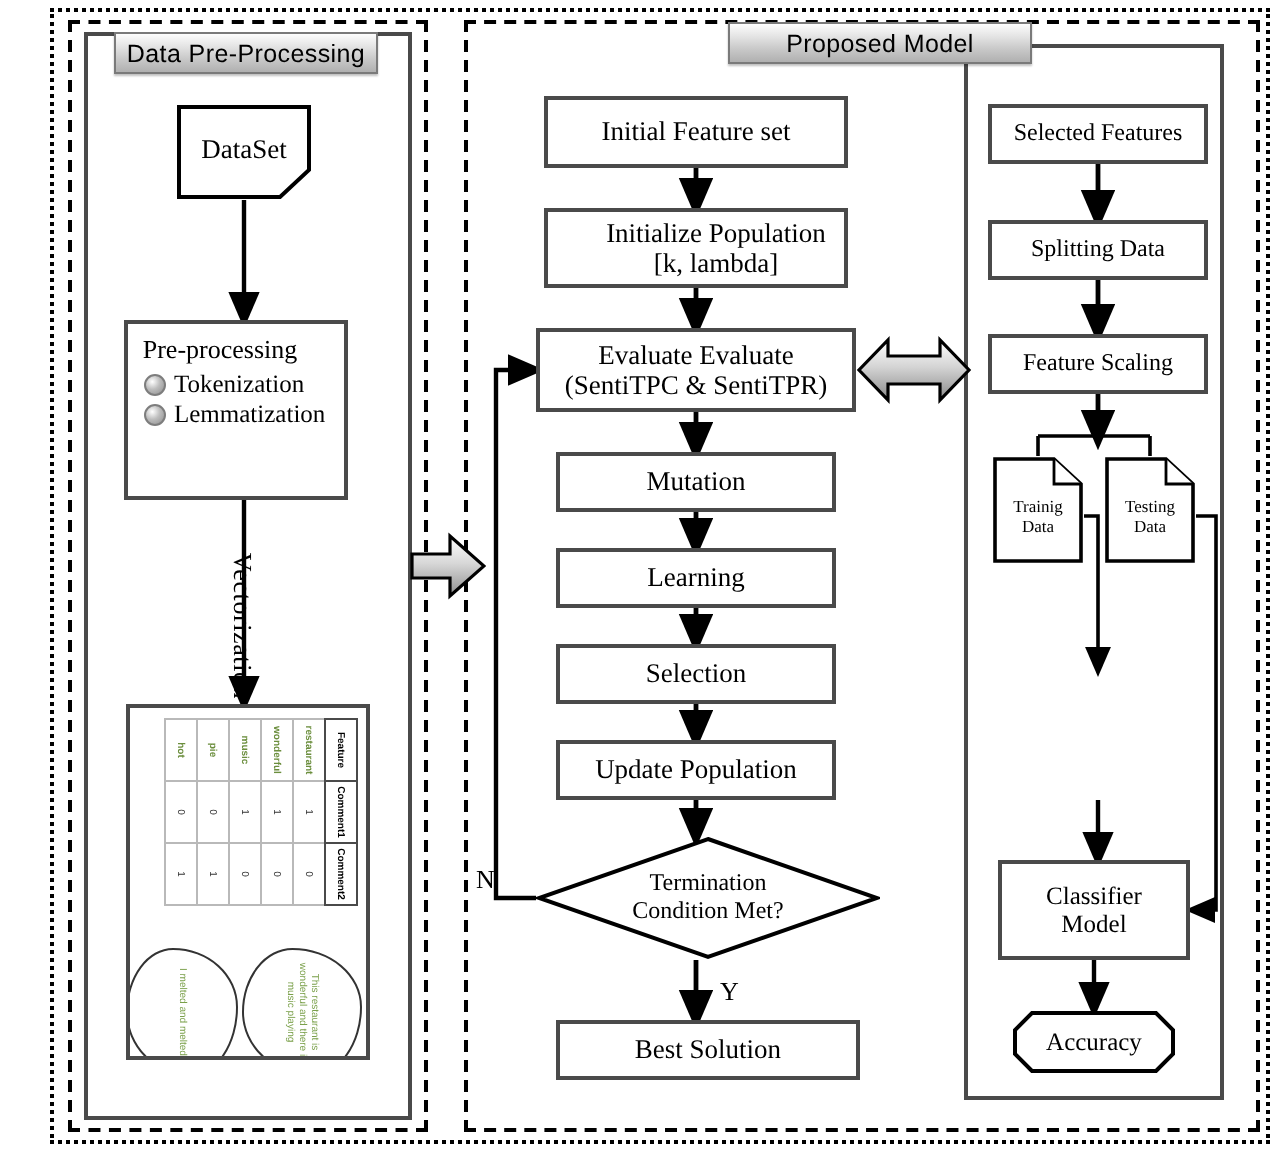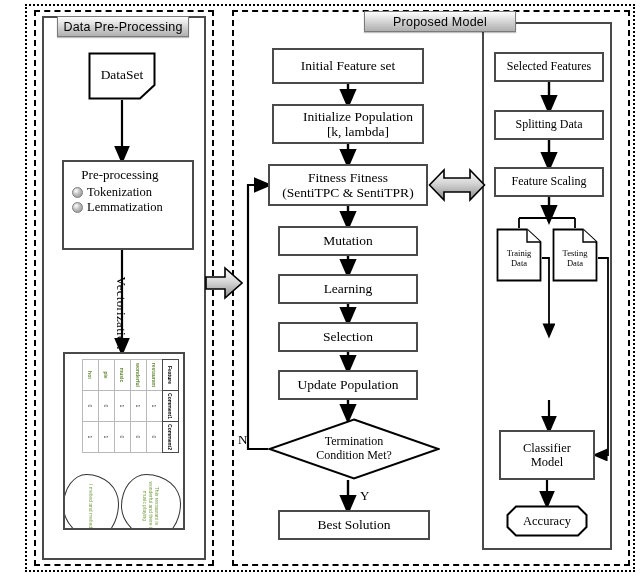--- a/index.html
+++ b/index.html
@@ -72,21 +72,21 @@
     position:absolute;left:88px;top:52px;width:68px;height:48px;
   }
   #dataset-shape svg{display:block;}
   #dataset-label{
     position:absolute;left:88px;top:52px;width:68px;height:46px;
     display:flex;align-items:center;justify-content:center;
     font-size:13.5px;
   }
 
   #preprocessing-box{
-    left:62px;top:160px;width:132px;height:90px;
+    left:62px;top:160px;width:112px;height:90px;
     display:block;padding:6px 20px 0 4px;
   }
   #preprocessing-title{
     text-align:center;font-size:13px;margin-bottom:2px;
   }
   .bullet-row{
     display:flex;align-items:center;gap:4px;
     font-size:12.5px;margin-left:4px;line-height:1.25;
   }
   .bullet-dot{
@@ -346,21 +346,21 @@
 
   <div class="box" id="initialize-population">
     <div>
       <div>Initialize Population</div>
       <div>[k, lambda]</div>
     </div>
   </div>
 
   <div class="box" id="evaluate-fitness">
     <div>
-      <div>Fitness Fitness</div>
+      <div>Evaluate Evaluate</div>
       <div>(SentiTPC &amp; SentiTPR)</div>
     </div>
   </div>
 
   <div class="box" id="mutation-box">Mutation</div>
   <div class="box" id="crossover-box">Learning</div>
   <div class="box" id="selection-box">Selection</div>
   <div class="box" id="update-population">Update Population</div>
 
   <div id="termination-diamond">

